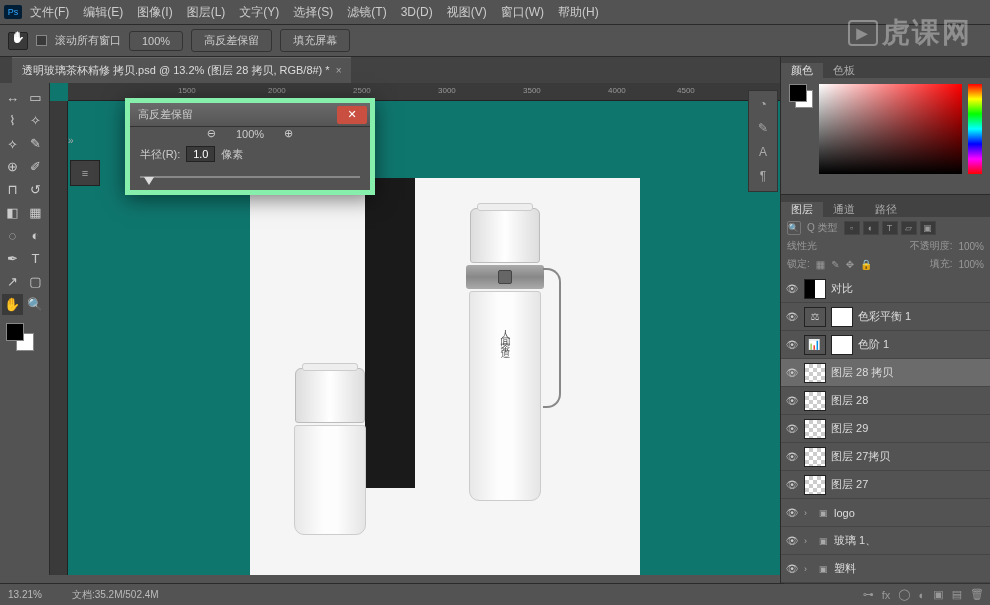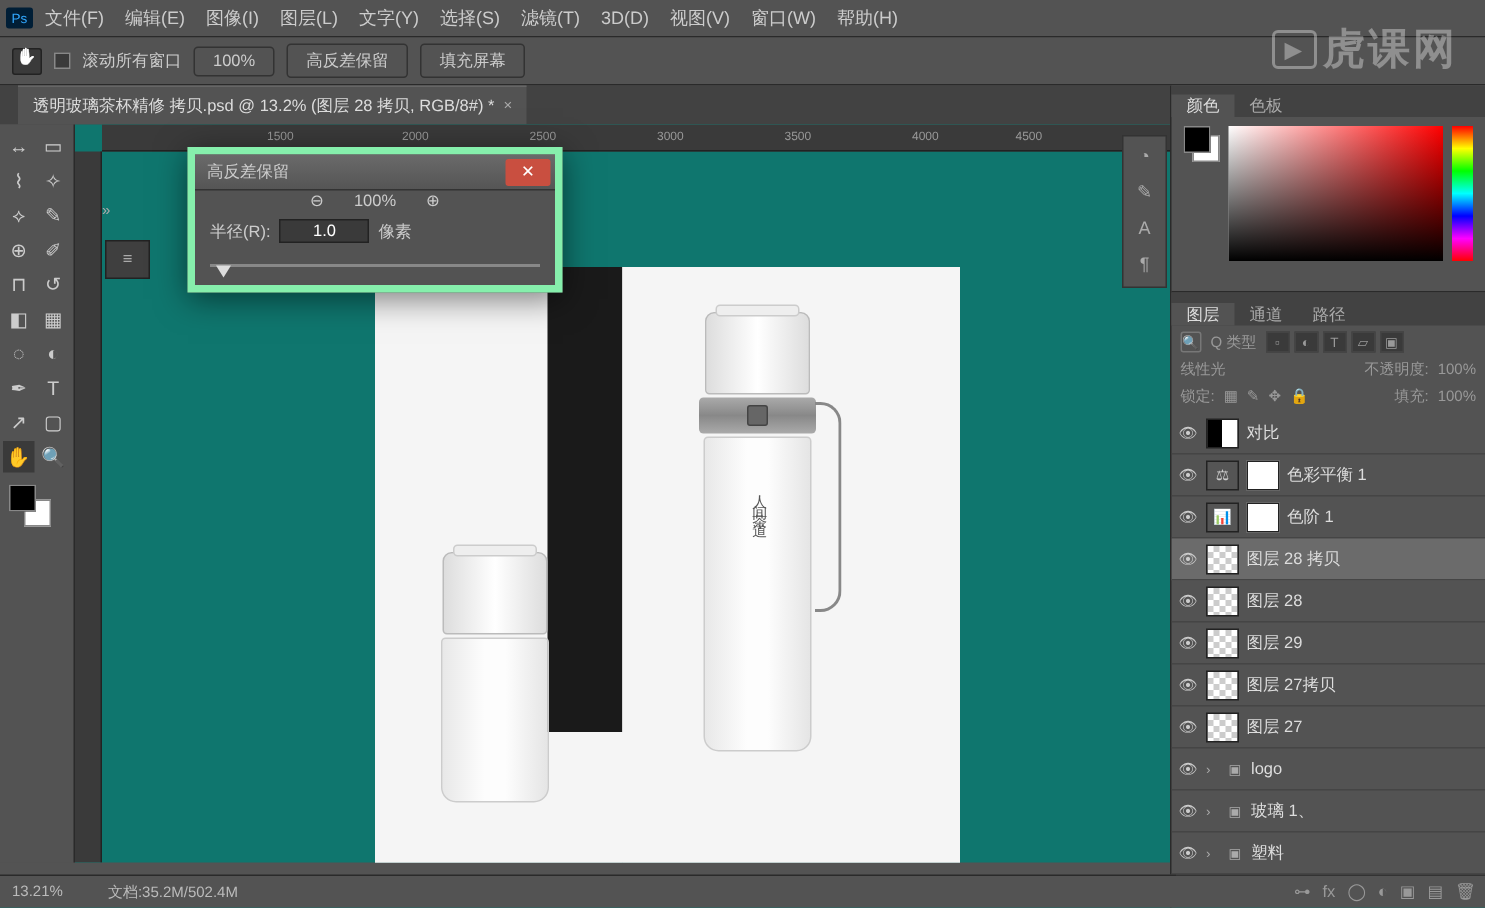--- a/index.html
+++ b/index.html
@@ -76,21 +76,21 @@
 .dlg-close{width:30px;height:18px;background:#c94f40;color:#fff;display:flex;align-items:center;justify-content:center;border-radius:2px;margin-right:3px;font-size:11px}
 .dlg-body{padding:10px;display:flex;gap:10px}
 .preview{width:150px;height:160px;background:repeating-conic-gradient(#ccc 0 25%,#fff 0 50%) 0 0/16px 16px;border:1px solid #222}
 .dlg-btns{display:flex;flex-direction:column;gap:6px;width:60px}
 .dbtn{padding:4px 0;text-align:center;border:1px solid #888;border-radius:12px;font-size:11px}
 .dbtn.primary{background:#5a5a5a}
 .dchk{display:flex;align-items:center;gap:4px;margin-top:6px;font-size:11px}
 .dchk-box{width:12px;height:12px;background:#ddd;display:flex;align-items:center;justify-content:center;color:#222;font-size:10px}
 .zoom-row{display:flex;align-items:center;justify-content:center;gap:20px;padding:0 10px 6px;font-size:11px}
 .radius-row{display:flex;align-items:center;gap:6px;padding:0 10px 8px;font-size:11px}
-.radius-row input{width:60px;background:#3a3a3a;border:1px solid #222;color:#fff;text-align:center;font-size:11px;padding:1px}
+.radius-row input{width:29px;background:#3a3a3a;border:1px solid #222;color:#fff;text-align:center;font-size:11px;padding:1px}
 .radius-row input::selection{background:#4a7dbf}
 .slider{height:14px;padding:0 10px 10px;position:relative}
 .slider-track{height:2px;background:#888;margin-top:6px}
 .slider-thumb{width:0;height:0;border-left:5px solid transparent;border-right:5px solid transparent;border-top:8px solid #ddd;position:absolute;top:1px;left:14px}
 .watermark{position:absolute;top:14px;right:18px;font-size:28px;color:rgba(255,255,255,.35);font-weight:bold;letter-spacing:2px;display:flex;align-items:center;gap:4px;z-index:50}
 .wm-ico{width:30px;height:26px;border:2px solid rgba(255,255,255,.35);border-radius:4px;display:flex;align-items:center;justify-content:center;font-size:14px}
 .pin{position:absolute;top:160px;left:70px;width:30px;height:26px;background:#3f3f3f;border:1px solid #222;z-index:60;display:flex;align-items:center;justify-content:center;color:#aaa;font-size:11px}
 .pin-tab{position:absolute;top:135px;left:68px;width:14px;height:14px;color:#aaa;font-size:10px;z-index:60}
 </style>
 </head>

